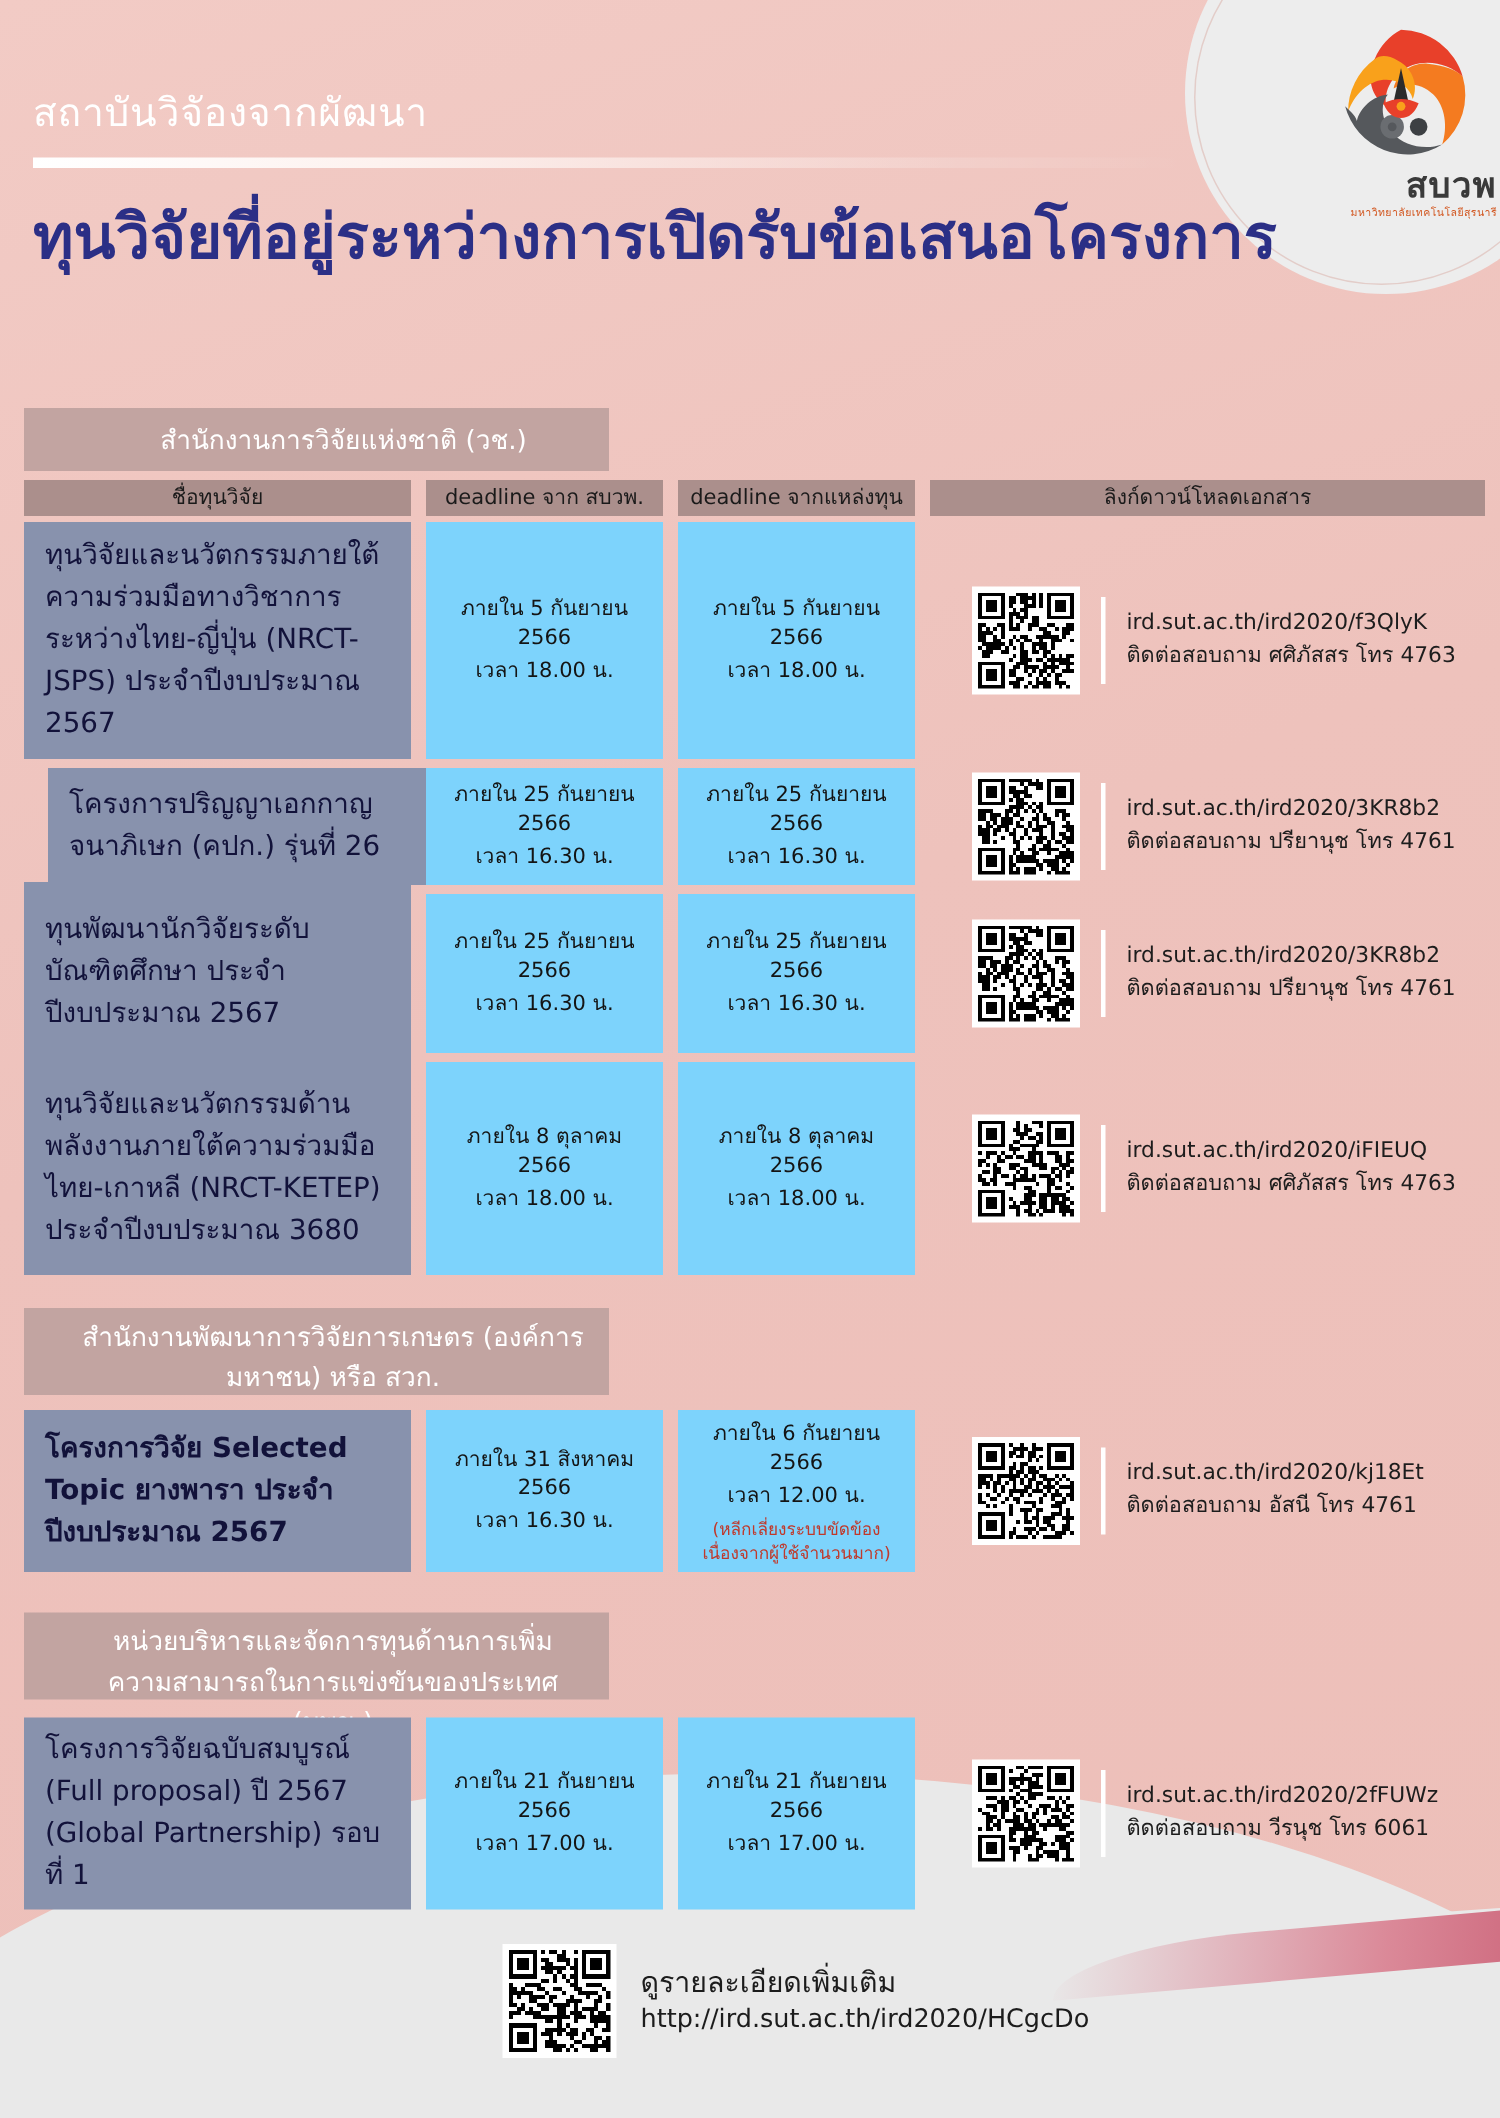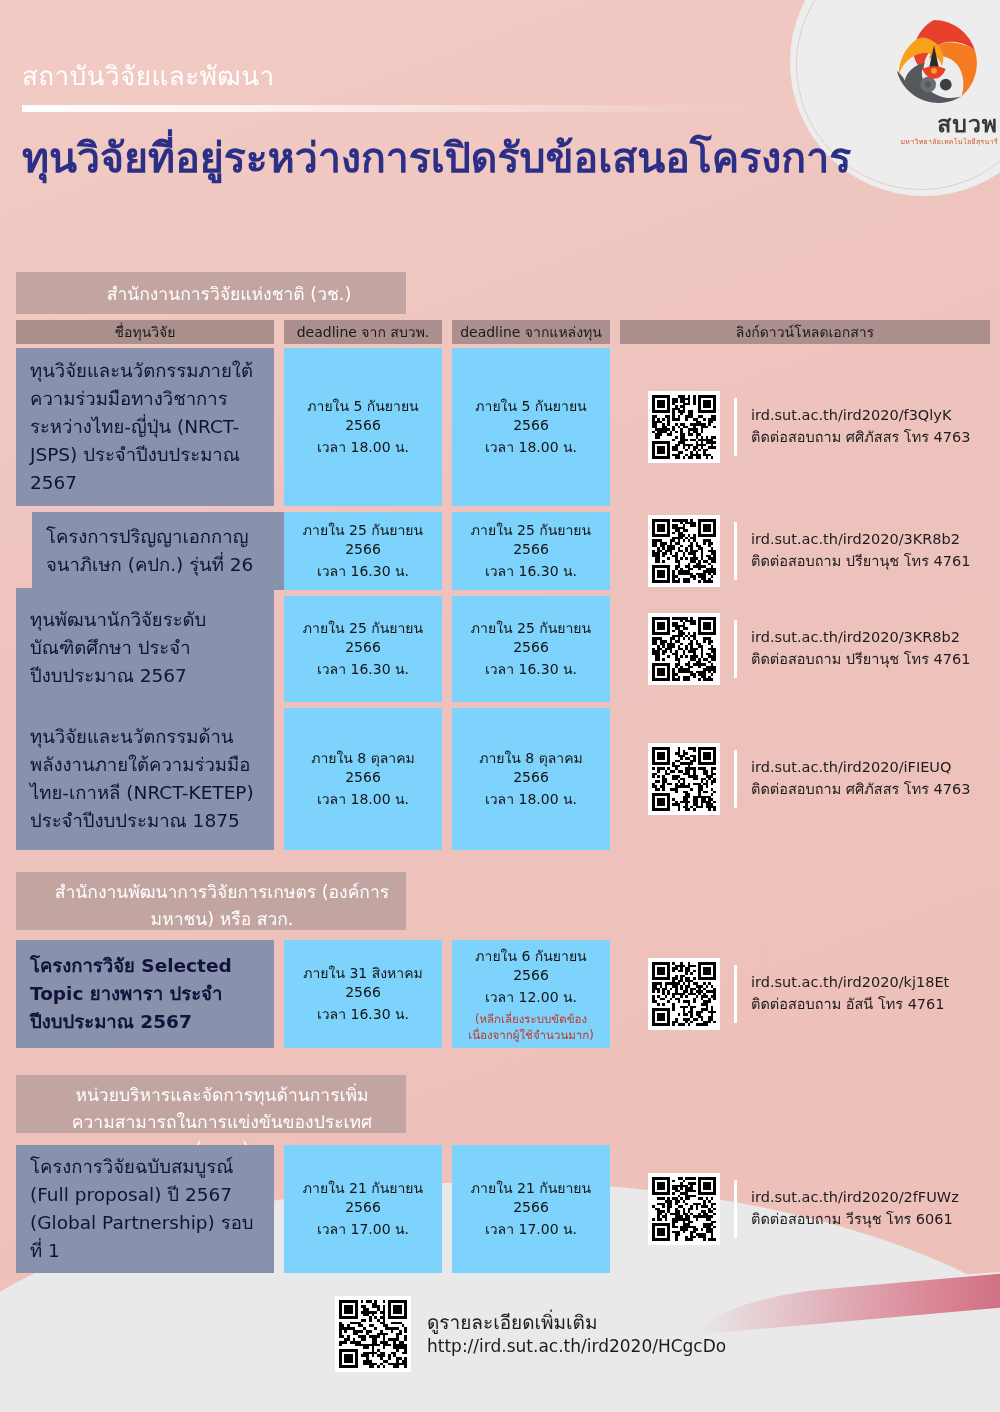--- a/index.html
+++ b/index.html
@@ -238,21 +238,21 @@
 <body>
 
 <div class="bg-pink"></div>
 <div class="bottom-ellipse"></div>
 <div class="logo-plate"></div>
 <div class="logo-plate-ring"></div>
 <div class="corner-swoosh"></div>
 <div class="corner-swoosh-pink"></div>
 
 <div class="header">
-  <div class="subtitle">สถาบันวิจัยและพัฒนา</div>
+  <div class="subtitle">สถาบันวิจัองจากผัฒนา</div>
   <div class="divider"></div>
   <div class="title">ทุนวิจัยที่อยู่ระหว่างการเปิดรับข้อเสนอโครงการ</div>
 </div>
 
 <div class="logo-wrap">
   <svg class="logo-mark" viewBox="0 0 100 100">
     <path d="M50 6 A44 44 0 0 1 92 38 C84 30 70 26 58 30 C44 35 38 48 40 58 C30 52 26 38 32 26 C36 17 42 10 50 6 Z" fill="#e8402a"></path>
     <path d="M92 38 A44 44 0 0 1 78 84 C82 72 80 58 72 50 C64 42 52 41 45 46 C47 36 57 28 68 29 C79 30 88 33 92 38 Z" fill="#f47b20"></path>
     <path d="M32 26 A44 44 0 0 0 14 62 C18 50 28 41 38 40 C48 39 56 45 58 53 C62 44 58 32 48 27 C41 23 36 23 32 26 Z" fill="#f9a11b"></path>
     <path d="M12 58 A44 44 0 0 0 78 84 C66 88 52 85 44 76 C36 67 36 56 41 50 C31 51 22 59 20 68 C19 64 14 60 12 58 Z" fill="#55585c"></path>
@@ -332,21 +332,21 @@
           <rect width="25" height="25" fill="#fff"></rect>
           <path d="M0 0h1v1h-1zM1 0h1v1h-1zM2 0h1v1h-1zM3 0h1v1h-1zM4 0h1v1h-1zM5 0h1v1h-1zM6 0h1v1h-1zM8 0h1v1h-1zM9 0h1v1h-1zM10 0h1v1h-1zM11 0h1v1h-1zM12 0h1v1h-1zM13 0h1v1h-1zM15 0h1v1h-1zM18 0h1v1h-1zM19 0h1v1h-1zM20 0h1v1h-1zM21 0h1v1h-1zM22 0h1v1h-1zM23 0h1v1h-1zM24 0h1v1h-1zM0 1h1v1h-1zM6 1h1v1h-1zM11 1h1v1h-1zM13 1h1v1h-1zM14 1h1v1h-1zM15 1h1v1h-1zM16 1h1v1h-1zM18 1h1v1h-1zM24 1h1v1h-1zM0 2h1v1h-1zM2 2h1v1h-1zM3 2h1v1h-1zM4 2h1v1h-1zM6 2h1v1h-1zM8 2h1v1h-1zM9 2h1v1h-1zM12 2h1v1h-1zM15 2h1v1h-1zM16 2h1v1h-1zM18 2h1v1h-1zM20 2h1v1h-1zM21 2h1v1h-1zM22 2h1v1h-1zM24 2h1v1h-1zM0 3h1v1h-1zM2 3h1v1h-1zM3 3h1v1h-1zM4 3h1v1h-1zM6 3h1v1h-1zM8 3h1v1h-1zM9 3h1v1h-1zM10 3h1v1h-1zM11 3h1v1h-1zM12 3h1v1h-1zM18 3h1v1h-1zM20 3h1v1h-1zM21 3h1v1h-1zM22 3h1v1h-1zM24 3h1v1h-1zM0 4h1v1h-1zM2 4h1v1h-1zM3 4h1v1h-1zM4 4h1v1h-1zM6 4h1v1h-1zM9 4h1v1h-1zM10 4h1v1h-1zM12 4h1v1h-1zM13 4h1v1h-1zM18 4h1v1h-1zM20 4h1v1h-1zM21 4h1v1h-1zM22 4h1v1h-1zM24 4h1v1h-1zM0 5h1v1h-1zM6 5h1v1h-1zM8 5h1v1h-1zM10 5h1v1h-1zM11 5h1v1h-1zM18 5h1v1h-1zM24 5h1v1h-1zM0 6h1v1h-1zM1 6h1v1h-1zM2 6h1v1h-1zM3 6h1v1h-1zM4 6h1v1h-1zM5 6h1v1h-1zM6 6h1v1h-1zM10 6h1v1h-1zM11 6h1v1h-1zM12 6h1v1h-1zM14 6h1v1h-1zM16 6h1v1h-1zM18 6h1v1h-1zM19 6h1v1h-1zM20 6h1v1h-1zM21 6h1v1h-1zM22 6h1v1h-1zM23 6h1v1h-1zM24 6h1v1h-1zM8 7h1v1h-1zM9 7h1v1h-1zM10 7h1v1h-1zM11 7h1v1h-1zM13 7h1v1h-1zM15 7h1v1h-1zM16 7h1v1h-1zM0 8h1v1h-1zM1 8h1v1h-1zM2 8h1v1h-1zM3 8h1v1h-1zM7 8h1v1h-1zM8 8h1v1h-1zM10 8h1v1h-1zM12 8h1v1h-1zM14 8h1v1h-1zM16 8h1v1h-1zM20 8h1v1h-1zM21 8h1v1h-1zM22 8h1v1h-1zM0 9h1v1h-1zM1 9h1v1h-1zM3 9h1v1h-1zM4 9h1v1h-1zM5 9h1v1h-1zM7 9h1v1h-1zM9 9h1v1h-1zM10 9h1v1h-1zM15 9h1v1h-1zM17 9h1v1h-1zM20 9h1v1h-1zM22 9h1v1h-1zM23 9h1v1h-1zM0 10h1v1h-1zM1 10h1v1h-1zM3 10h1v1h-1zM4 10h1v1h-1zM6 10h1v1h-1zM7 10h1v1h-1zM8 10h1v1h-1zM11 10h1v1h-1zM14 10h1v1h-1zM15 10h1v1h-1zM17 10h1v1h-1zM18 10h1v1h-1zM22 10h1v1h-1zM2 11h1v1h-1zM4 11h1v1h-1zM6 11h1v1h-1zM7 11h1v1h-1zM8 11h1v1h-1zM10 11h1v1h-1zM13 11h1v1h-1zM15 11h1v1h-1zM18 11h1v1h-1zM19 11h1v1h-1zM23 11h1v1h-1zM0 12h1v1h-1zM2 12h1v1h-1zM3 12h1v1h-1zM5 12h1v1h-1zM6 12h1v1h-1zM7 12h1v1h-1zM10 12h1v1h-1zM11 12h1v1h-1zM13 12h1v1h-1zM15 12h1v1h-1zM16 12h1v1h-1zM17 12h1v1h-1zM19 12h1v1h-1zM22 12h1v1h-1zM23 12h1v1h-1zM24 12h1v1h-1zM0 13h1v1h-1zM1 13h1v1h-1zM2 13h1v1h-1zM4 13h1v1h-1zM5 13h1v1h-1zM7 13h1v1h-1zM9 13h1v1h-1zM12 13h1v1h-1zM14 13h1v1h-1zM15 13h1v1h-1zM16 13h1v1h-1zM19 13h1v1h-1zM23 13h1v1h-1zM24 13h1v1h-1zM0 14h1v1h-1zM1 14h1v1h-1zM2 14h1v1h-1zM4 14h1v1h-1zM8 14h1v1h-1zM9 14h1v1h-1zM12 14h1v1h-1zM16 14h1v1h-1zM19 14h1v1h-1zM21 14h1v1h-1zM22 14h1v1h-1zM24 14h1v1h-1zM1 15h1v1h-1zM2 15h1v1h-1zM6 15h1v1h-1zM9 15h1v1h-1zM11 15h1v1h-1zM13 15h1v1h-1zM15 15h1v1h-1zM16 15h1v1h-1zM17 15h1v1h-1zM19 15h1v1h-1zM22 15h1v1h-1zM23 15h1v1h-1zM24 15h1v1h-1zM1 16h1v1h-1zM2 16h1v1h-1zM4 16h1v1h-1zM9 16h1v1h-1zM10 16h1v1h-1zM15 16h1v1h-1zM16 16h1v1h-1zM18 16h1v1h-1zM20 16h1v1h-1zM21 16h1v1h-1zM23 16h1v1h-1zM24 16h1v1h-1zM10 17h1v1h-1zM14 17h1v1h-1zM17 17h1v1h-1zM18 17h1v1h-1zM22 17h1v1h-1zM0 18h1v1h-1zM1 18h1v1h-1zM2 18h1v1h-1zM3 18h1v1h-1zM4 18h1v1h-1zM5 18h1v1h-1zM6 18h1v1h-1zM9 18h1v1h-1zM10 18h1v1h-1zM13 18h1v1h-1zM14 18h1v1h-1zM16 18h1v1h-1zM17 18h1v1h-1zM18 18h1v1h-1zM19 18h1v1h-1zM20 18h1v1h-1zM23 18h1v1h-1zM0 19h1v1h-1zM6 19h1v1h-1zM9 19h1v1h-1zM11 19h1v1h-1zM14 19h1v1h-1zM15 19h1v1h-1zM18 19h1v1h-1zM21 19h1v1h-1zM22 19h1v1h-1zM23 19h1v1h-1zM24 19h1v1h-1zM0 20h1v1h-1zM2 20h1v1h-1zM3 20h1v1h-1zM4 20h1v1h-1zM6 20h1v1h-1zM8 20h1v1h-1zM10 20h1v1h-1zM11 20h1v1h-1zM12 20h1v1h-1zM13 20h1v1h-1zM14 20h1v1h-1zM20 20h1v1h-1zM21 20h1v1h-1zM22 20h1v1h-1zM23 20h1v1h-1zM24 20h1v1h-1zM0 21h1v1h-1zM2 21h1v1h-1zM3 21h1v1h-1zM4 21h1v1h-1zM6 21h1v1h-1zM8 21h1v1h-1zM10 21h1v1h-1zM11 21h1v1h-1zM12 21h1v1h-1zM13 21h1v1h-1zM14 21h1v1h-1zM15 21h1v1h-1zM17 21h1v1h-1zM18 21h1v1h-1zM19 21h1v1h-1zM20 21h1v1h-1zM22 21h1v1h-1zM24 21h1v1h-1zM0 22h1v1h-1zM2 22h1v1h-1zM3 22h1v1h-1zM4 22h1v1h-1zM6 22h1v1h-1zM8 22h1v1h-1zM9 22h1v1h-1zM15 22h1v1h-1zM16 22h1v1h-1zM18 22h1v1h-1zM19 22h1v1h-1zM20 22h1v1h-1zM23 22h1v1h-1zM0 23h1v1h-1zM6 23h1v1h-1zM8 23h1v1h-1zM10 23h1v1h-1zM12 23h1v1h-1zM13 23h1v1h-1zM14 23h1v1h-1zM16 23h1v1h-1zM19 23h1v1h-1zM20 23h1v1h-1zM22 23h1v1h-1zM0 24h1v1h-1zM1 24h1v1h-1zM2 24h1v1h-1zM3 24h1v1h-1zM4 24h1v1h-1zM5 24h1v1h-1zM6 24h1v1h-1zM8 24h1v1h-1zM9 24h1v1h-1zM10 24h1v1h-1zM12 24h1v1h-1zM13 24h1v1h-1zM14 24h1v1h-1zM18 24h1v1h-1zM20 24h1v1h-1zM21 24h1v1h-1zM22 24h1v1h-1zM23 24h1v1h-1z" fill="#000"></path>
         </svg>
       </div>
             <div class="qr-sep"></div>
             <div class="linktext">
               <span class="url">ird.sut.ac.th/ird2020/3KR8b2</span>
               <span class="contact">ติดต่อสอบถาม ปรียานุช โทร 4761</span>
             </div>
         </div>
-    <div class="cell cell-name" style="left:16px; top:708px; width:258px; height:142px;">ทุนวิจัยและนวัตกรรมด้านพลังงานภายใต้ความร่วมมือไทย-เกาหลี (NRCT-KETEP) ประจำปีงบประมาณ 1875</div>
+    <div class="cell cell-name" style="left:16px; top:708px; width:258px; height:142px;">ทุนวิจัยและนวัตกรรมด้านพลังงานภายใต้ความร่วมมือไทย-เกาหลี (NRCT-KETEP) ประจำปีงบประมาณ 3680</div>
     <div class="cell cell-deadline" style="left:284px; top:708px; width:158px; height:142px;">
       <div class="dl-line">ภายใน 8 ตุลาคม 2566</div>
       <div class="dl-line">เวลา 18.00 น.</div>
     </div>
     <div class="cell cell-deadline" style="left:452px; top:708px; width:158px; height:142px;">
       <div class="dl-line">ภายใน 8 ตุลาคม 2566</div>
       <div class="dl-line">เวลา 18.00 น.</div>
     </div>
     <div class="linkcell" style="left:648px; top:736px; width:370px; height:86px;">
             <div class="qr">

